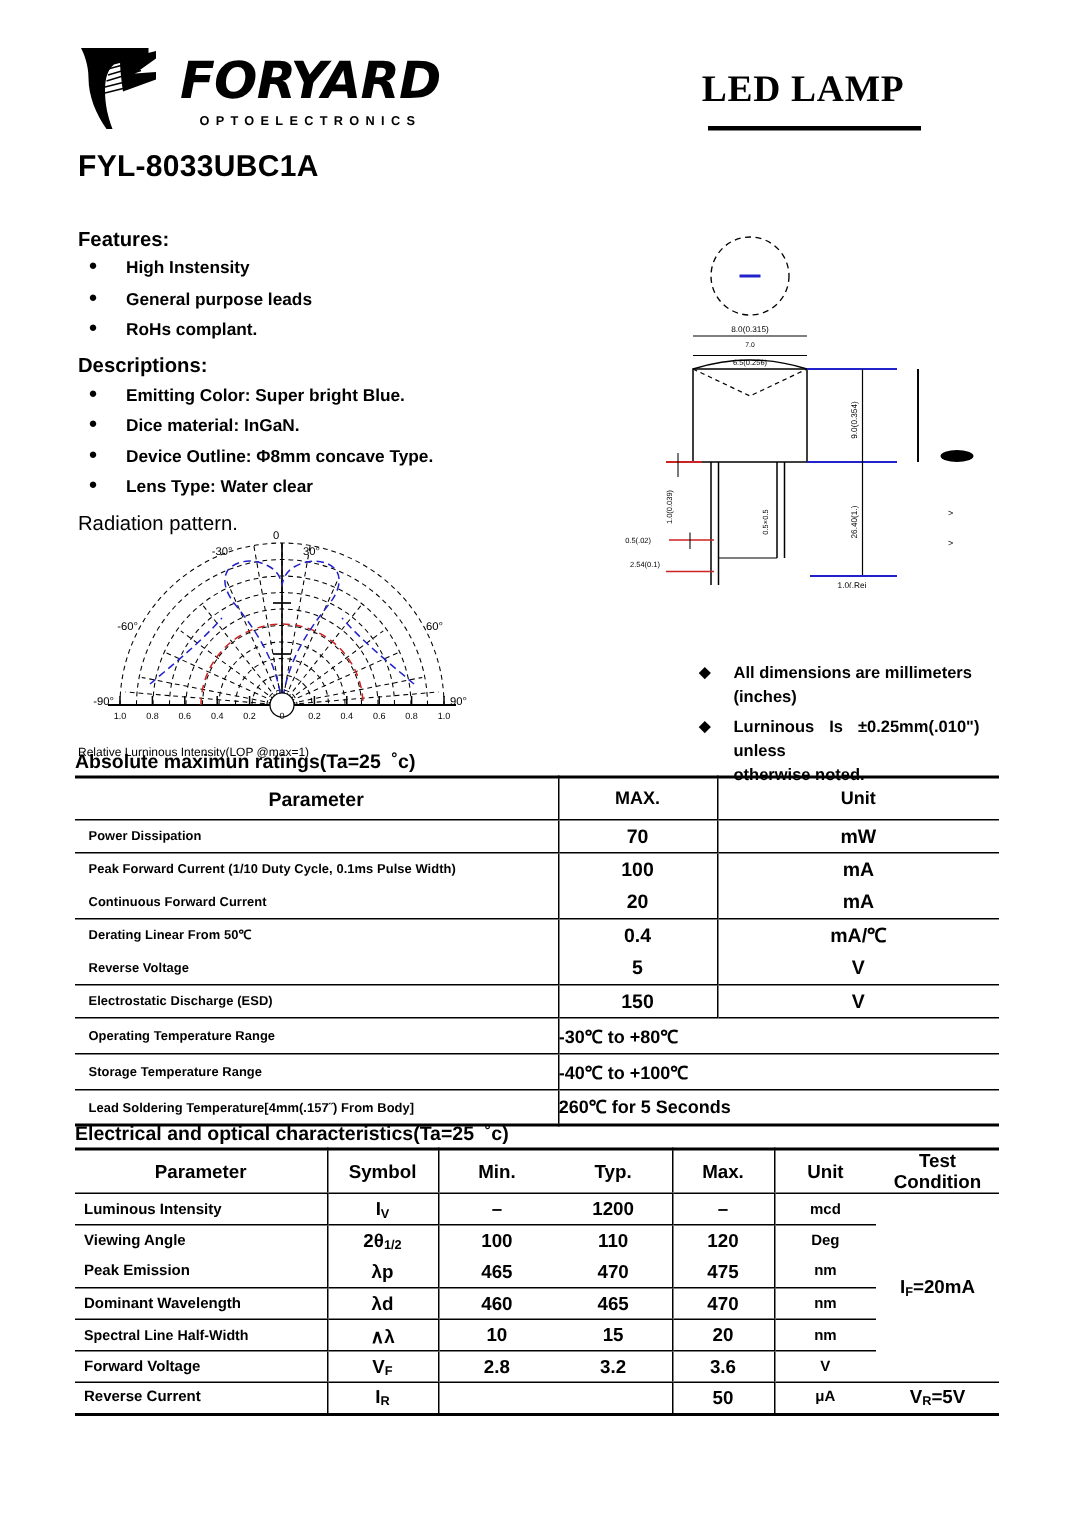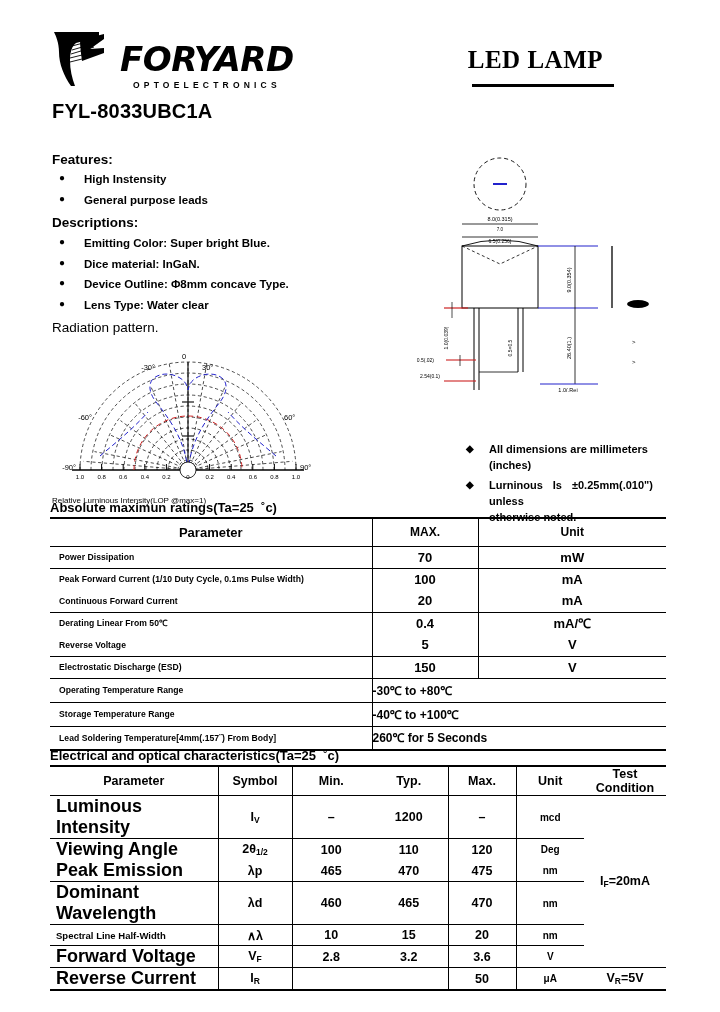--- a/index.html
+++ b/index.html
@@ -9,21 +9,21 @@
     background:#ffffff;
     font-family:"Liberation Sans", sans-serif;
     color:#000;
     position:relative;
     overflow:hidden;
   }
   .page { position:relative; width:720px; height:1012px; padding:0; }
 
   
   .header { position:relative; height:110px; }
-  .logo-wrap { position:absolute; left:52px; top:28px; display:flex; align-items:flex-end; }
+  .logo-wrap { position:absolute; left:52px; top:28px; display:flex; align-items:center; }
   .logo-mark { width:62px; height:62px; margin-right:6px; }
   .logo-text { display:flex; flex-direction:column; justify-content:flex-start; padding-top:4px; }
   .logo-name {
     font-family:"DejaVu Sans", sans-serif;
     font-size:34px; font-weight:bold; font-style:italic;
     letter-spacing:-0.5px; line-height:1; color:#000;
   }
   .logo-sub {
     font-family:"Liberation Sans", sans-serif;
     font-size:8.5px; font-weight:bold; letter-spacing:4.2px;
@@ -105,21 +105,21 @@
   #eo-table { border-top:2px solid #000; border-bottom:2px solid #000; }
   #eo-table td { border:0; font-weight:bold; vertical-align:middle; }
   #eo-table .e-param { width:168px; }
   #eo-table .e-sym   { width:74px; }
   #eo-table .e-min   { width:78px; }
   #eo-table .e-typ   { width:78px; }
   #eo-table .e-max   { width:68px; }
   #eo-table .e-unit  { width:68px; }
   #eo-table .e-test  { width:82px; }
   #eo-table .hdr td { font-size:12.5px; text-align:center; height:24px; }
-  #eo-table td.pn { font-size:18px; padding-left:6px; text-align:left; }
+  #eo-table td.pn { font-size:10px; padding-left:6px; text-align:left; }
   #eo-table td.pn.sm { font-size:9.5px; }
   #eo-table td.ctr { font-size:12.5px; text-align:center; }
   #eo-table td.ctr.sm { font-size:10px; }
   #eo-table tr.r { height:21px; }
   sub { font-size:0.68em; vertical-align:-0.22em; }
 
   .bar-l { border-left:1.5px solid #000 !important; }
   .row-line td { border-bottom:1.2px solid #000 !important; }
 </style>
 </head>
@@ -148,20 +148,21 @@
     <div class="doc-title">LED LAMP</div>
     <div class="doc-title-rule"></div>
     <div class="part-number">FYL-8033UBC1A</div>
   </div>
 
   <div class="left-col">
     <div class="sec-head">Features:</div>
     <ul class="bullet-list">
       <li>High Instensity</li>
       <li>General purpose leads</li>
+      <li>RoHs complant.</li>
     </ul>
     <div class="sec-head2">Descriptions:</div>
     <ul class="bullet-list">
       <li>Emitting Color: Super bright Blue.</li>
       <li>Dice material: InGaN.</li>
       <li>Device Outline: Φ8mm concave Type.</li>
       <li>Lens Type: Water clear</li>
     </ul>
     <div class="radiation-head">Radiation pattern.</div>
   </div>

